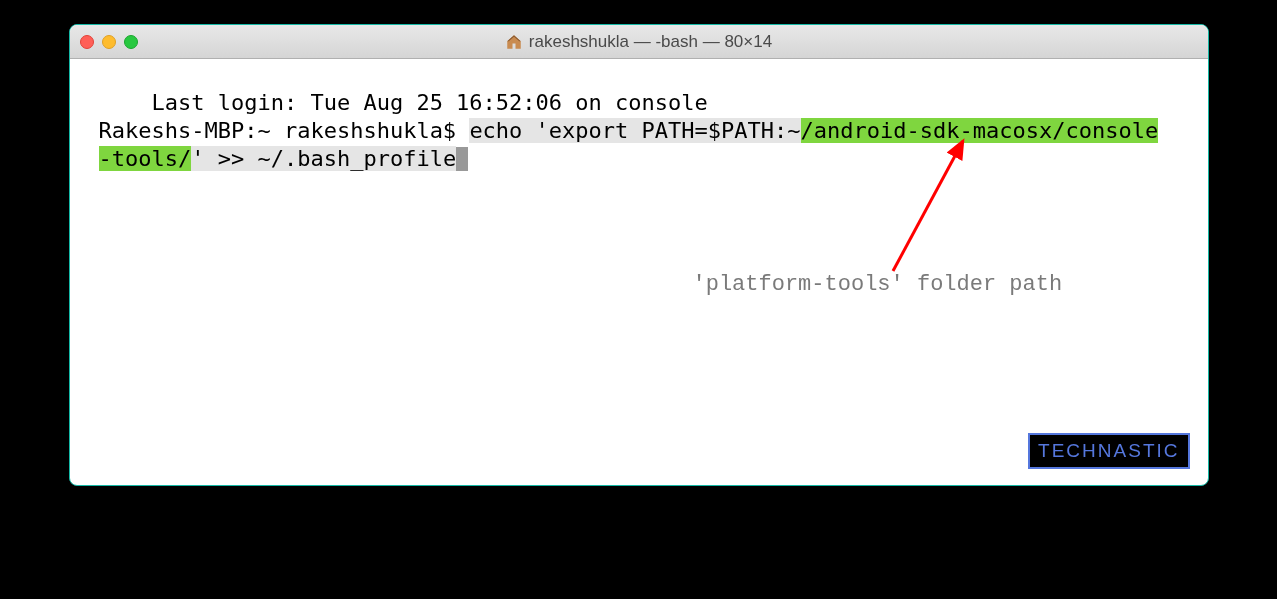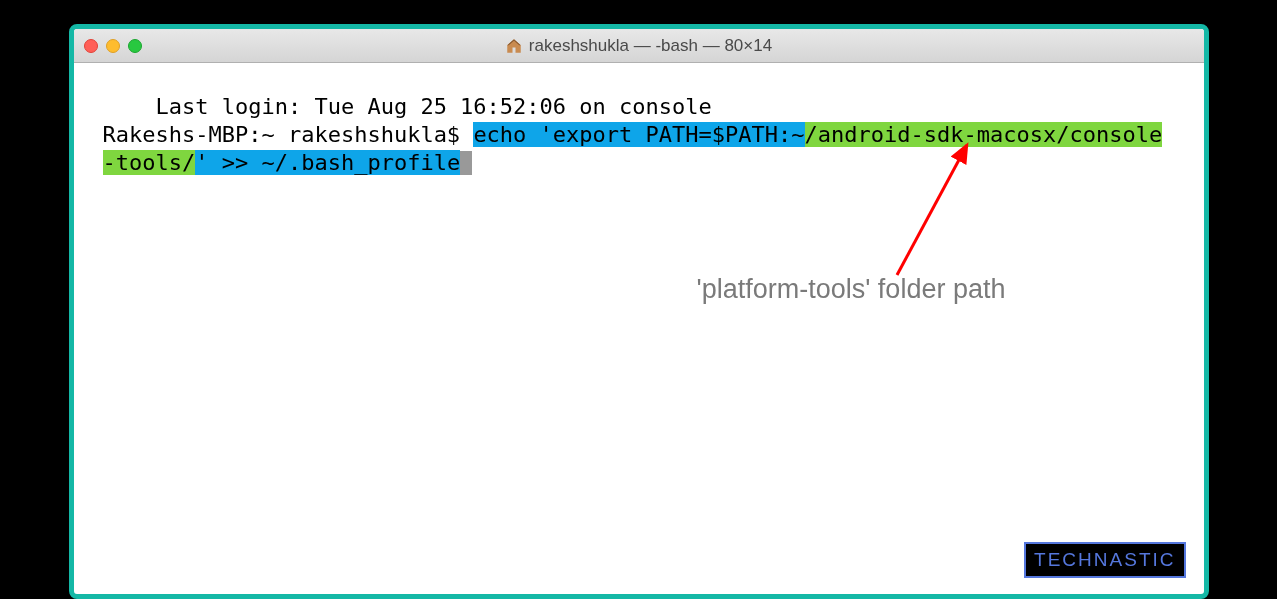--- a/index.html
+++ b/index.html
@@ -7,27 +7,27 @@
       background: #000;
       width: 1277px;
       height: 599px;
       display: flex;
       align-items: flex-start;
       justify-content: center;
       padding-top: 24px;
     }
     .window {
       width: 1140px;
-      height: 575px;
+      height: 462px;
       background: #fff;
       border-radius: 8px;
       box-shadow: 0 20px 60px rgba(0,0,0,0.5);
       overflow: hidden;
       position: relative;
-      border: 5px solid #14b8a6;
+      border: 1px solid #14b8a6;
     }
     .titlebar {
       height: 34px;
       background: linear-gradient(#e8e8e8, #d5d5d5);
       border-bottom: 1px solid #b0b0b0;
       display: flex;
       align-items: center;
       padding: 0 10px;
       position: relative;
     }
@@ -67,41 +67,41 @@
       font-family: "Menlo", "Monaco", "Consolas", monospace;
       font-size: 22px;
       line-height: 28px;
       color: #000;
       white-space: pre-wrap;
       word-break: break-all;
       position: relative;
       height: calc(100% - 34px);
       margin-left: 23px;
     }
-    .hl-yellow { background: #0ea5e9; }
+    .hl-yellow { background: #e5e5e5; }
     .hl-green { background: #7fd63f; }
     .cursor-block {
       display: inline-block;
       width: 12px;
       height: 24px;
       background: #999;
       vertical-align: text-bottom;
     }
     .annotation-arrow {
       position: absolute;
       top: 72px;
       left: 770px;
       pointer-events: none;
     }
     .annotation-text {
       position: absolute;
       top: 212px;
       left: 600px;
-      font-family: Liberation Sans, sans-serif;
-      font-size: 27px;
+      font-family: Liberation Mono, monospace;
+      font-size: 22px;
       color: #7a7a7a;
     }
     .watermark {
       position: absolute;
       bottom: 16px;
       right: 18px;
       font-family: Arial, sans-serif;
       font-size: 19px;
       letter-spacing: 2px;
       color: #5577dd;

